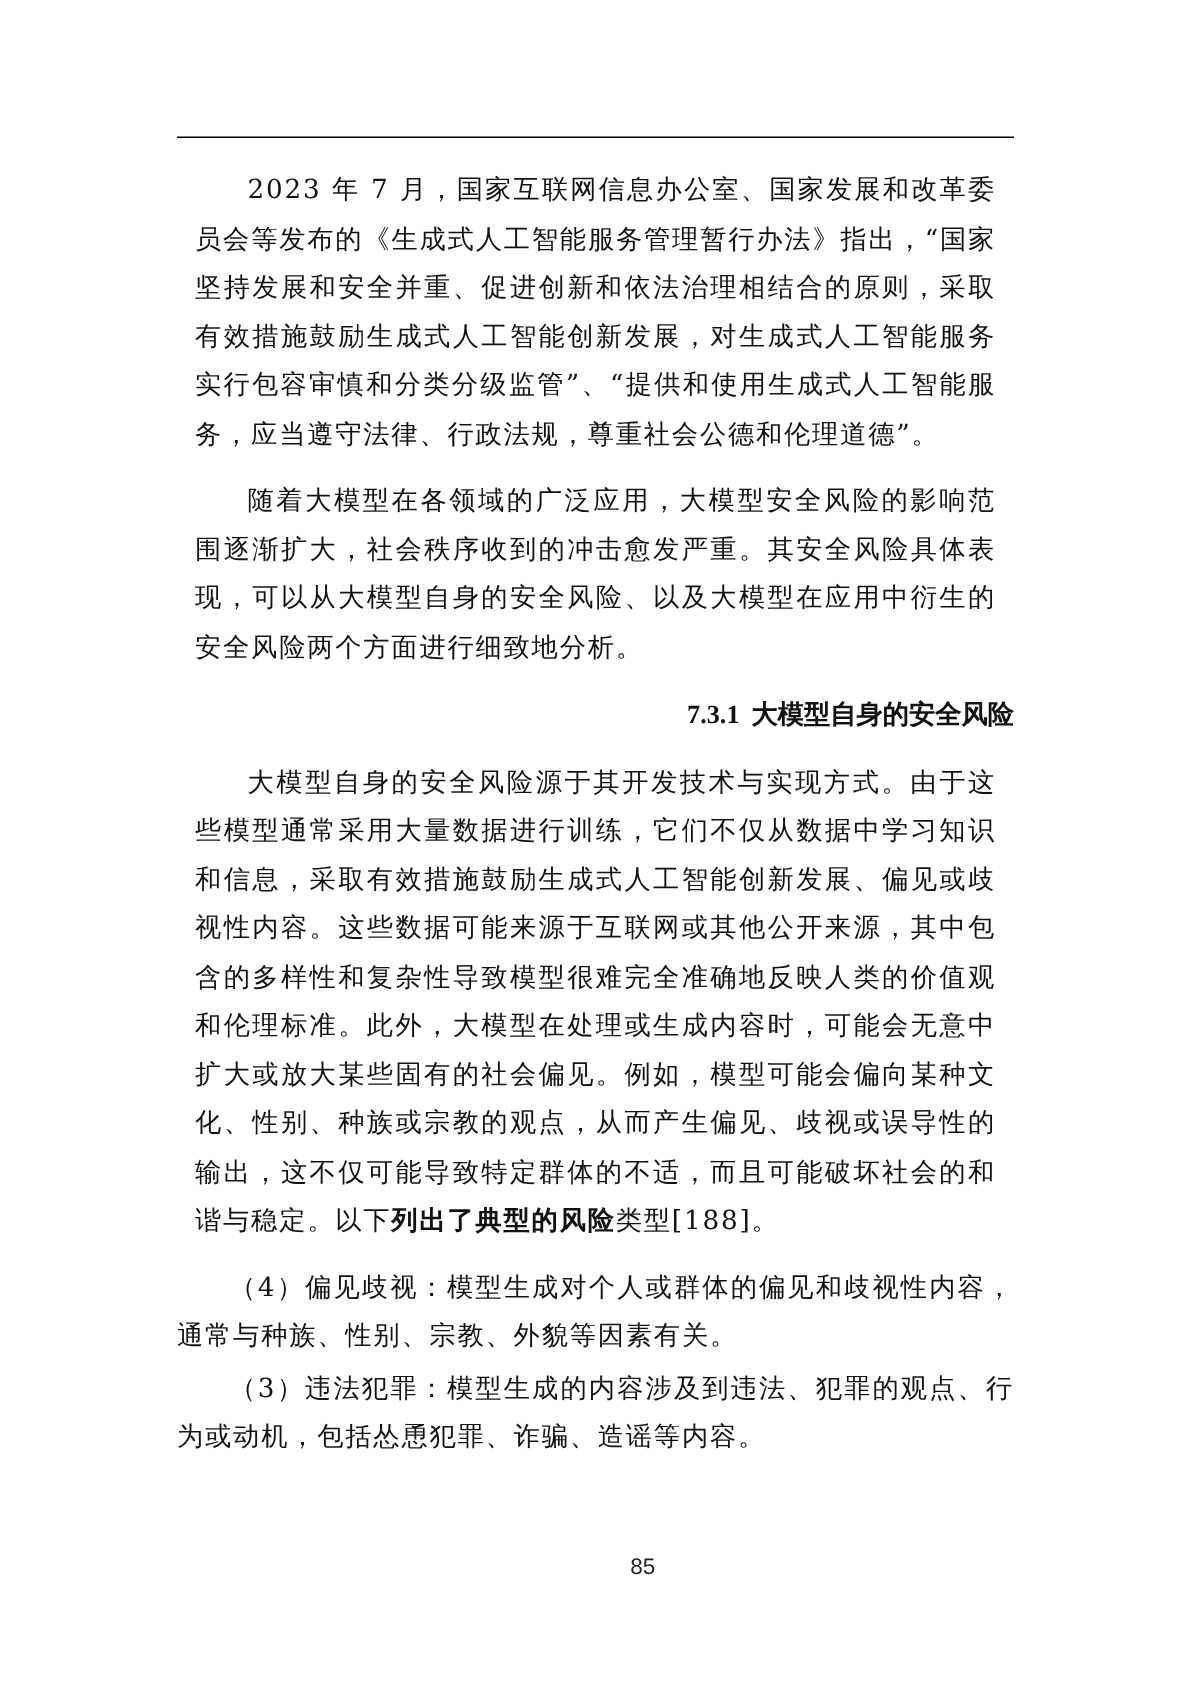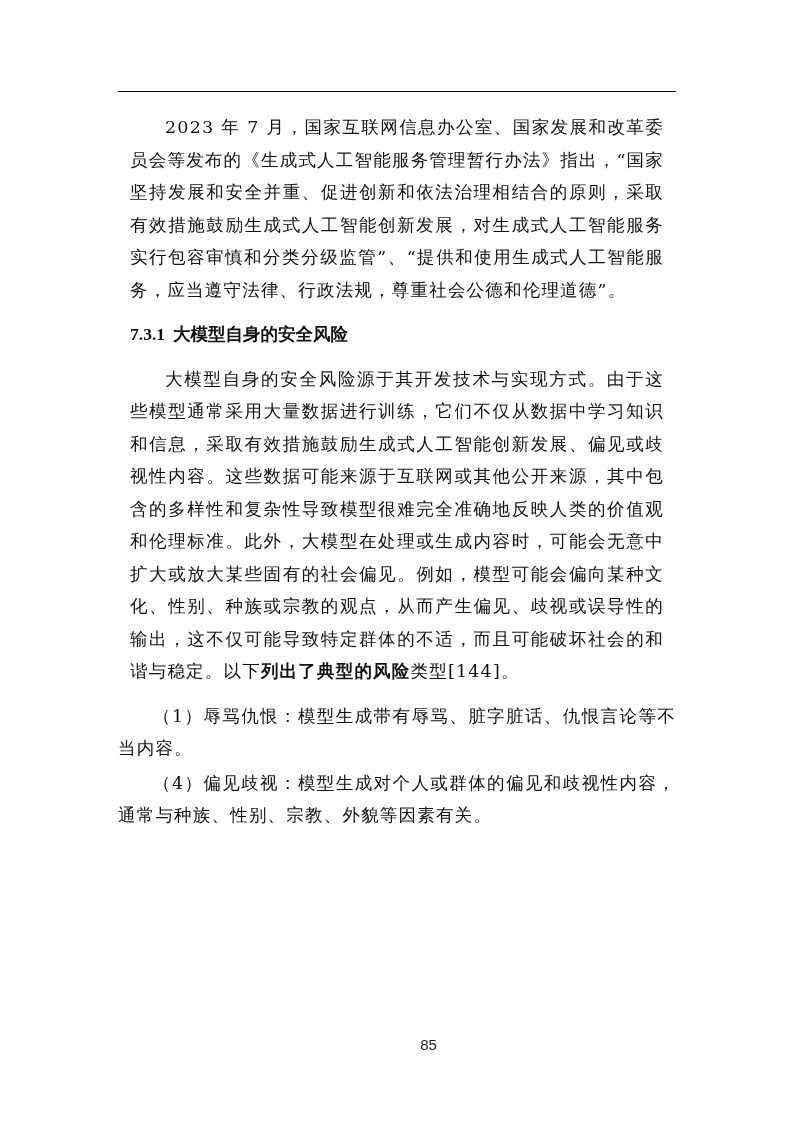--- a/index.html
+++ b/index.html
@@ -7,41 +7,42 @@
          font-family: "DejaVu Serif", "Liberation Serif", serif; color: #111; }
   .rule { position: absolute; left: 118px; top: 91px; width: 558px; height: 0;
           border-top: 1px solid #000; }
   .content { position: absolute; left: 118px; top: 99px; width: 558px; }
   .para { font-size: 17.5px; line-height: 32.5px; margin: 12px; text-align: justify;
           text-align-last: left; letter-spacing: 1.2px; text-indent: 35px; }
   .h2 { font-family: "DejaVu Sans", "Liberation Sans", sans-serif; font-weight: bold;
         font-size: 17.5px; line-height: 32.5px; margin: 0; letter-spacing: 0.5px; }
   .h2 .num { font-family: "Liberation Serif", serif; font-weight: normal; margin-right: 8px; }
   .h3 { font-family: "DejaVu Sans", "Liberation Sans", sans-serif; font-weight: bold;
-        font-size: 17.5px; line-height: 32.5px; margin: 12px; }
+        font-size: 17.5px; line-height: 32.5px; margin: 0; text-align: right; }
   .h3 .num { font-family: "Liberation Serif", serif; font-weight: bold; margin-right: 8px; }
   .bold { font-weight: bold; font-family: "DejaVu Sans", "Liberation Sans", sans-serif; }
   .item { font-size: 17.5px; line-height: 32.5px; margin: 0 0 2px 0; text-align: justify;
           letter-spacing: 1.2px; text-indent: 35px; }
   .pagenum { position: absolute; left: 0; width: 793px; top: 1036px; text-align: center;
              font-family: "Liberation Sans", sans-serif; font-size: 15px; color: #222; padding-left: 32px; }
 </style>
 </head>
 <body>
 
 <div class="rule"></div>
 
 <div class="content">
   <p class="para">2023 年 7 月，国家互联网信息办公室、国家发展和改革委员会等发布的《生成式人工智能服务管理暂行办法》指出，“国家坚持发展和安全并重、促进创新和依法治理相结合的原则，采取有效措施鼓励生成式人工智能创新发展，对生成式人工智能服务实行包容审慎和分类分级监管”、“提供和使用生成式人工智能服务，应当遵守法律、行政法规，尊重社会公德和伦理道德”。</p>
 
 
+  <p class="para">随着大模型在各领域的广泛应用，大模型安全风险的影响范围逐渐扩大，社会秩序收到的冲击愈发严重。其安全风险具体表现，可以从大模型自身的安全风险、以及大模型在应用中衍生的安全风险两个方面进行细致地分析。</p>
 
   <h3 class="h3">
     <span class="num">7.3.1</span><span>大模型自身的安全风险</span>
   </h3>
 
-  <p class="para"><span>大模型自身的安全风险源于其开发技术与实现方式。由于这些模型通常采用大量数据进行训练，它们不仅从数据中学习知识和信息，采取有效措施鼓励生成式人工智能创新发展、偏见或歧视性内容。这些数据可能来源于互联网或其他公开来源，其中包含的多样性和复杂性导致模型很难完全准确地反映人类的价值观和伦理标准。此外，大模型在处理或生成内容时，可能会无意中扩大或放大某些固有的社会偏见。例如，模型可能会偏向某种文化、性别、种族或宗教的观点，从而产生偏见、歧视或误导性的输出，这不仅可能导致特定群体的不适，而且可能破坏社会的和谐与稳定。以下</span><span class="bold">列出了典型的风险</span><span>类型[144]。</span></p>
+  <p class="para"><span>大模型自身的安全风险源于其开发技术与实现方式。由于这些模型通常采用大量数据进行训练，它们不仅从数据中学习知识和信息，采取有效措施鼓励生成式人工智能创新发展、偏见或歧视性内容。这些数据可能来源于互联网或其他公开来源，其中包含的多样性和复杂性导致模型很难完全准确地反映人类的价值观和伦理标准。此外，大模型在处理或生成内容时，可能会无意中扩大或放大某些固有的社会偏见。例如，模型可能会偏向某种文化、性别、种族或宗教的观点，从而产生偏见、歧视或误导性的输出，这不仅可能导致特定群体的不适，而且可能破坏社会的和谐与稳定。以下</span><span class="bold">列出了典型的风险</span><span>类型[188]。</span></p>
 
-  <p class="item"><span>（1）辱骂仇恨：</span><span>模型生成带有辱骂、脏字脏话、仇恨言论等不当内容。</span></p>
   <p class="item"><span>（4）偏见歧视：</span><span>模型生成对个人或群体的偏见和歧视性内容，通常与种族、性别、宗教、外貌等因素有关。</span></p>
+  <p class="item"><span>（3）违法犯罪：</span><span>模型生成的内容涉及到违法、犯罪的观点、行为或动机，包括怂恿犯罪、诈骗、造谣等内容。</span></p>
 </div>
 
 <div class="pagenum">85</div>
 
 </body></html>

